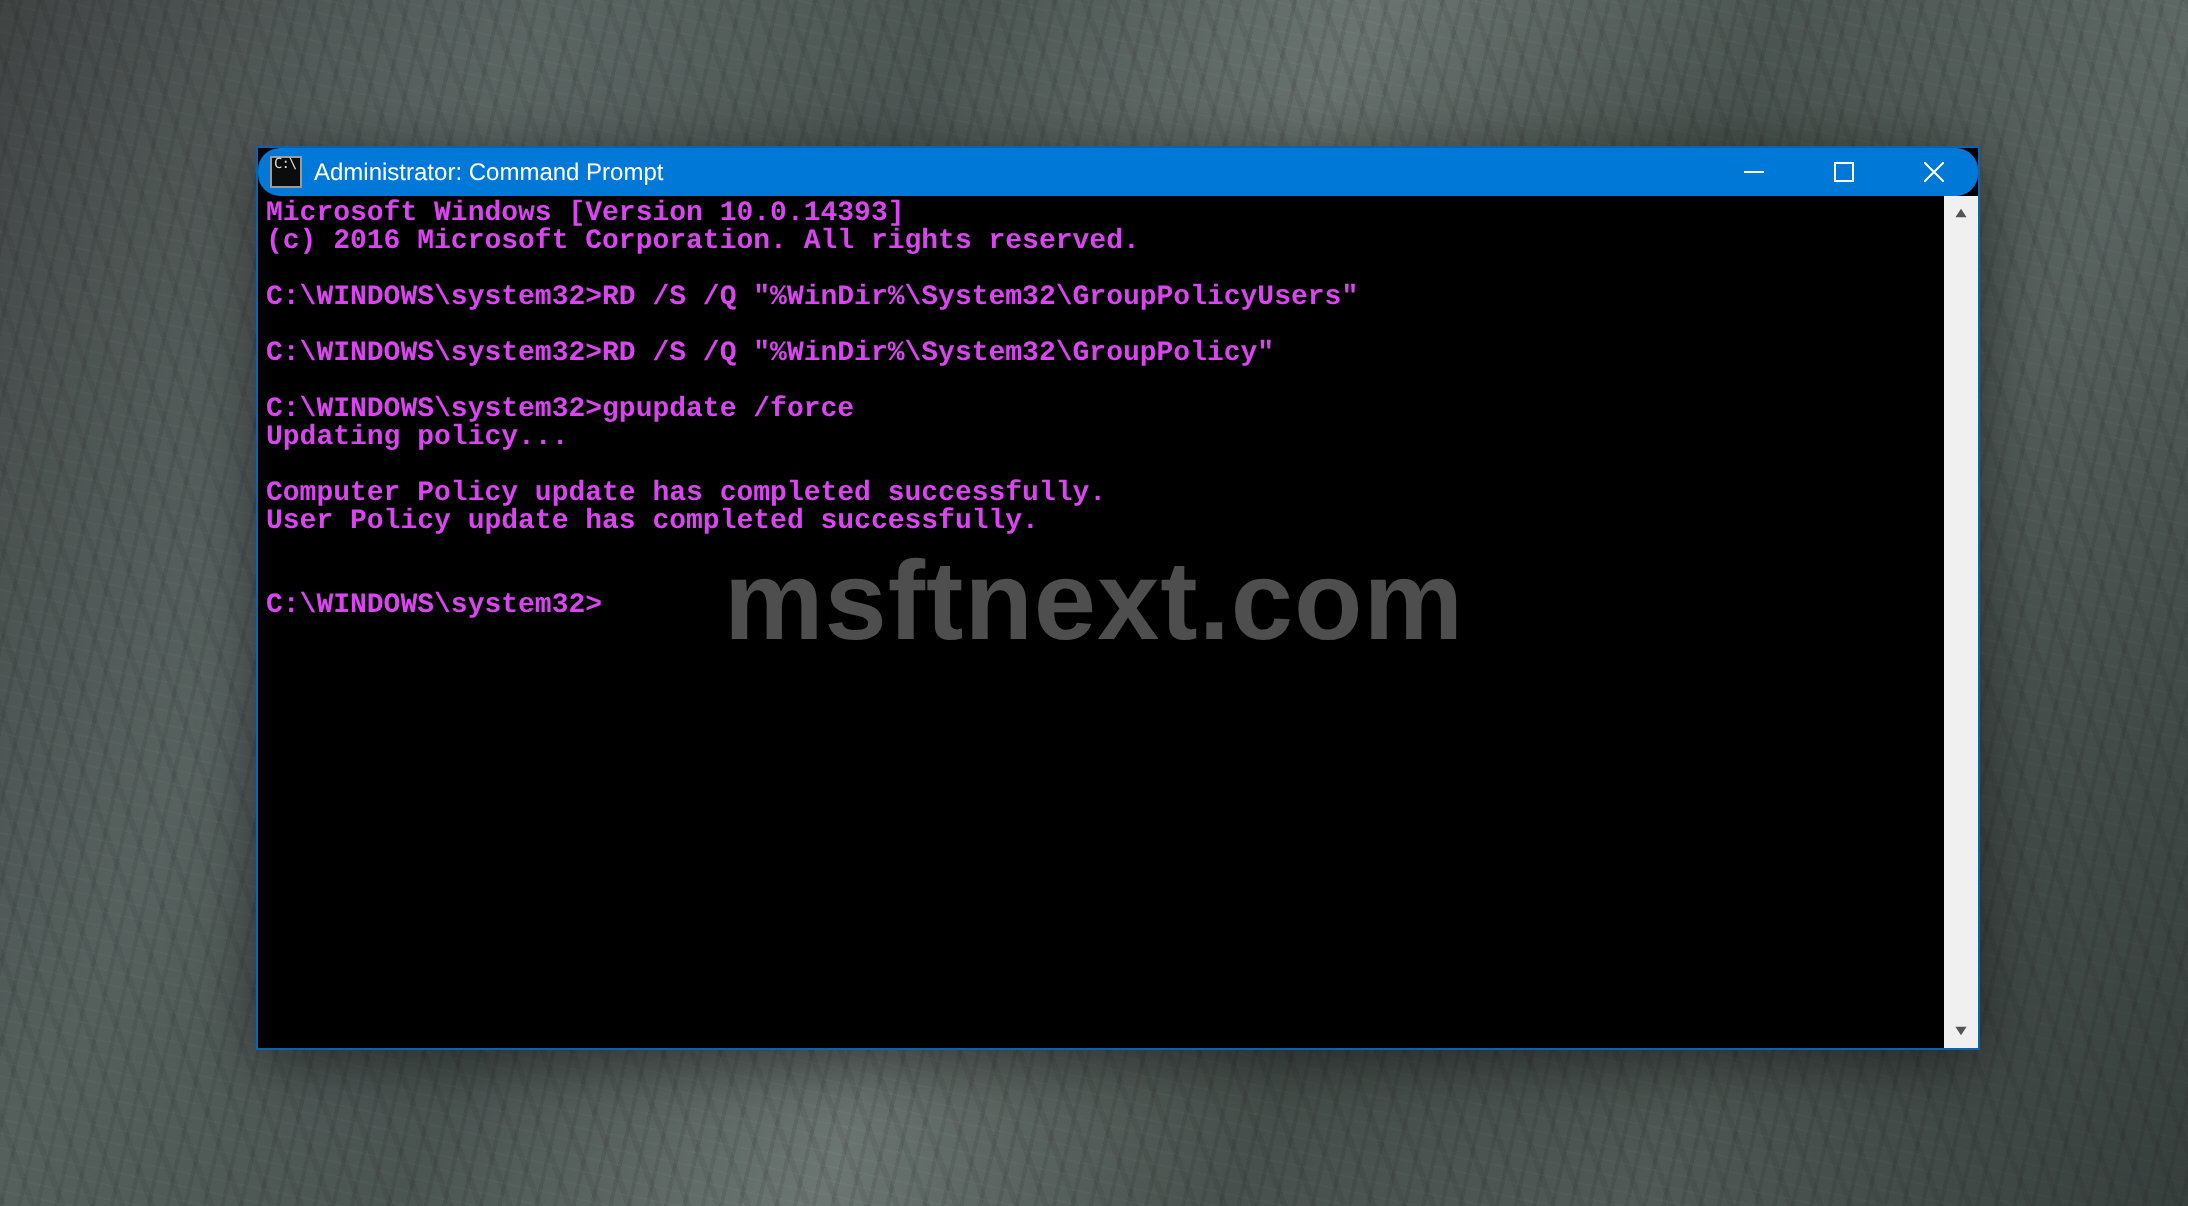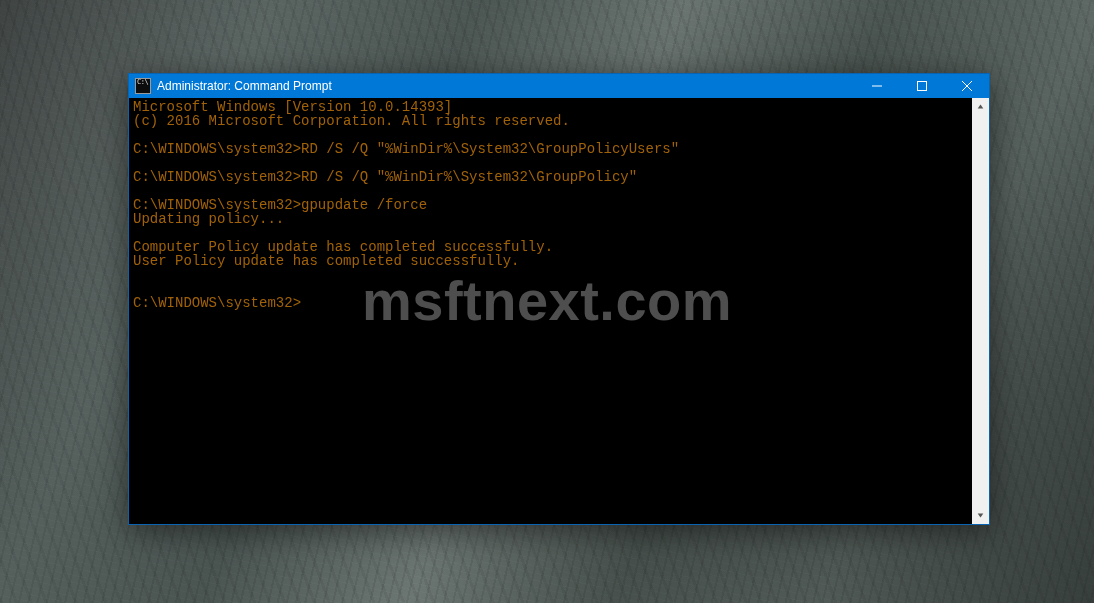--- a/index.html
+++ b/index.html
@@ -46,20 +46,21 @@
   }
 
   .titlebar {
     height: 24px;
     background: #0078d7;
     display: flex;
     align-items: center;
     color: #fff;
     font-size: 12px;
     user-select: none;
+    border-radius: 11px;
   }
   .titlebar .icon {
     width: 16px;
     height: 16px;
     margin-left: 6px;
     margin-right: 6px;
     background: #0c0c0c;
     border: 1px solid #9a9a9a;
     box-sizing: border-box;
     position: relative;
@@ -95,23 +96,24 @@
     display: flex;
     background: #000;
     min-height: 0;
   }
   .terminal {
     flex: 1;
     padding: 2px 4px 4px 4px;
     font-family: Consolas, "Courier New", monospace;
     font-size: 14px;
     line-height: 14px;
-    color: #a16207;
+    color: #d946ef;
     white-space: pre;
     overflow: hidden;
+    font-weight: bold;
   }
   .terminal .line { display:block; min-height:14px; }
 
   .scrollbar {
     width: 17px;
     background: #f0f0f0;
     position: relative;
     display: flex;
     flex-direction: column;
   }

